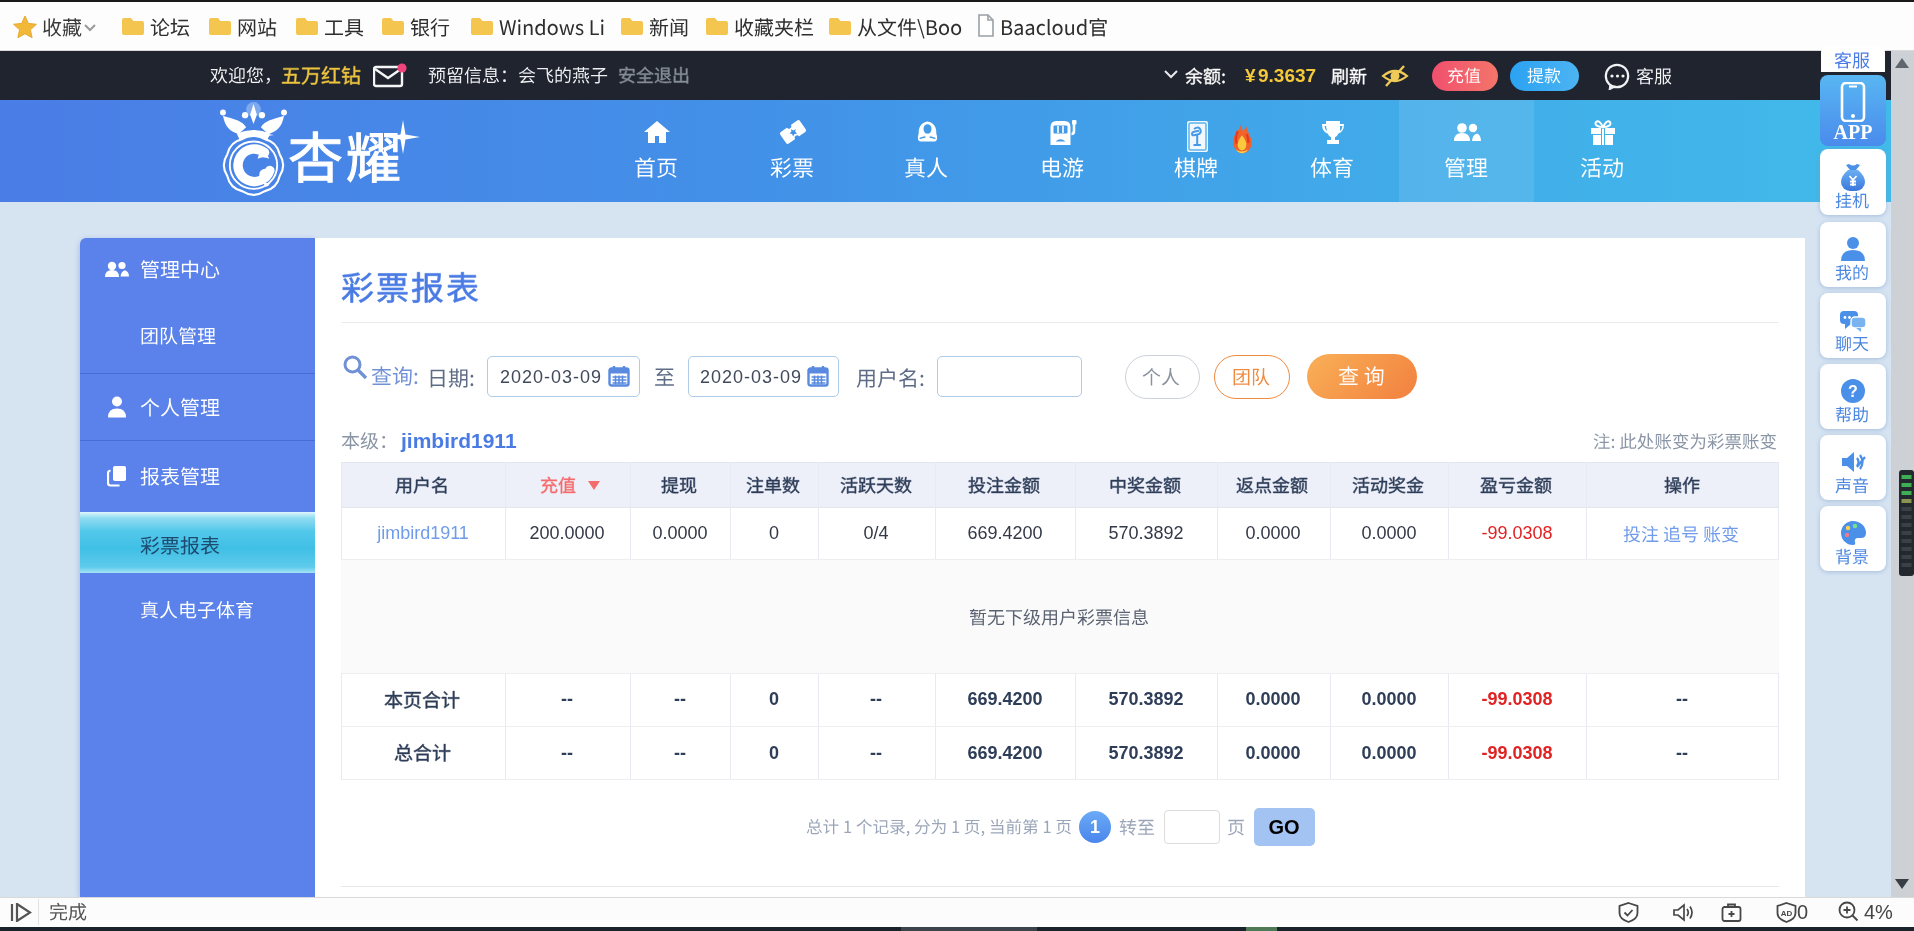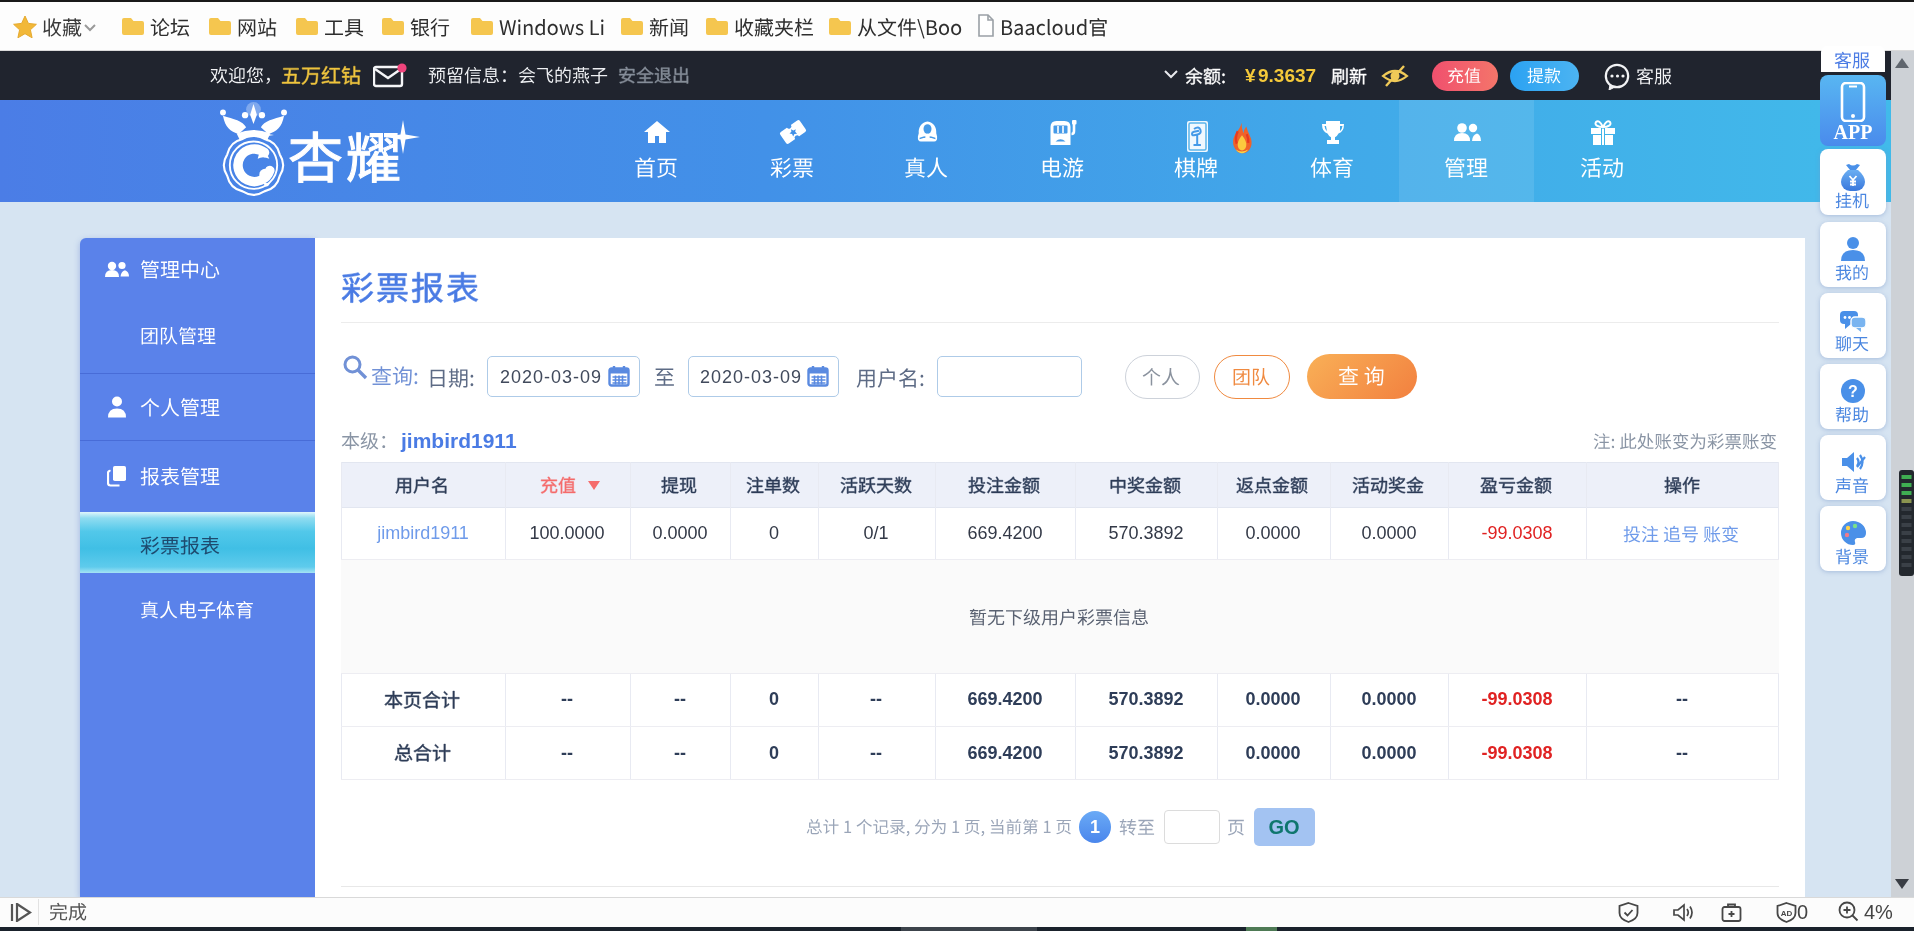--- a/index.html
+++ b/index.html
@@ -779,24 +779,24 @@
 <div style="position:absolute;left:1217px;top:673px;width:1px;height:106px;background:#e8eaf2"></div>
 <div style="position:absolute;left:1330px;top:462px;width:1px;height:98px;background:#e8eaf2"></div>
 <div style="position:absolute;left:1330px;top:673px;width:1px;height:106px;background:#e8eaf2"></div>
 <div style="position:absolute;left:1448px;top:462px;width:1px;height:98px;background:#e8eaf2"></div>
 <div style="position:absolute;left:1448px;top:673px;width:1px;height:106px;background:#e8eaf2"></div>
 <div style="position:absolute;left:1586px;top:462px;width:1px;height:98px;background:#e8eaf2"></div>
 <div style="position:absolute;left:1586px;top:673px;width:1px;height:106px;background:#e8eaf2"></div>
 <div style="position:absolute;left:341px;top:462px;width:1px;height:317px;background:#e8eaf2"></div>
 <div style="position:absolute;left:1778px;top:462px;width:1px;height:317px;background:#e8eaf2"></div>
 <div style="position:absolute;left:423px;transform:translateX(-50%);top:520px;font:normal 18px 'Liberation Sans',sans-serif;color:#6f9bea;white-space:nowrap;line-height:27px">jimbird1911</div>
-<div style="position:absolute;left:567px;transform:translateX(-50%);top:520px;font:normal 18px 'Liberation Sans',sans-serif;color:#333947;white-space:nowrap;line-height:27px">100.0000</div>
+<div style="position:absolute;left:567px;transform:translateX(-50%);top:520px;font:normal 18px 'Liberation Sans',sans-serif;color:#333947;white-space:nowrap;line-height:27px">200.0000</div>
 <div style="position:absolute;left:680px;transform:translateX(-50%);top:520px;font:normal 18px 'Liberation Sans',sans-serif;color:#333947;white-space:nowrap;line-height:27px">0.0000</div>
 <div style="position:absolute;left:774px;transform:translateX(-50%);top:520px;font:normal 18px 'Liberation Sans',sans-serif;color:#333947;white-space:nowrap;line-height:27px">0</div>
-<div style="position:absolute;left:876px;transform:translateX(-50%);top:520px;font:normal 18px 'Liberation Sans',sans-serif;color:#333947;white-space:nowrap;line-height:27px">0/1</div>
+<div style="position:absolute;left:876px;transform:translateX(-50%);top:520px;font:normal 18px 'Liberation Sans',sans-serif;color:#333947;white-space:nowrap;line-height:27px">0/4</div>
 <div style="position:absolute;left:1005px;transform:translateX(-50%);top:520px;font:normal 18px 'Liberation Sans',sans-serif;color:#333947;white-space:nowrap;line-height:27px">669.4200</div>
 <div style="position:absolute;left:1146px;transform:translateX(-50%);top:520px;font:normal 18px 'Liberation Sans',sans-serif;color:#333947;white-space:nowrap;line-height:27px">570.3892</div>
 <div style="position:absolute;left:1273px;transform:translateX(-50%);top:520px;font:normal 18px 'Liberation Sans',sans-serif;color:#333947;white-space:nowrap;line-height:27px">0.0000</div>
 <div style="position:absolute;left:1389px;transform:translateX(-50%);top:520px;font:normal 18px 'Liberation Sans',sans-serif;color:#333947;white-space:nowrap;line-height:27px">0.0000</div>
 <div style="position:absolute;left:1517px;transform:translateX(-50%);top:520px;font:normal 18px 'Liberation Sans',sans-serif;color:#e02222;white-space:nowrap;line-height:27px">-99.0308</div>
 <svg style="position:absolute;left:1623px;top:525px" width="119" height="24">
     <g transform="translate(0,16) scale(0.018,-0.018)" fill="#6f9bea">
       <use href="#g6295" x="0"></use>
       <use href="#g6ce8" x="1000"></use>
       <use href="#g20" x="2000"></use>
@@ -898,21 +898,21 @@
       <use href="#g81f3" x="1000"></use>
     </g>
   </svg>
 <div style="position:absolute;left:1164px;top:810px;width:56px;height:34px;background:#fff;border:1px solid #dcdcdc;border-radius:4px;box-sizing:border-box"></div>
 <svg style="position:absolute;left:1227px;top:818px" width="20" height="24">
     <g transform="translate(0,16) scale(0.018,-0.018)" fill="#9aa5b8">
       <use href="#g9875" x="0"></use>
     </g>
   </svg>
 <div style="position:absolute;left:1254px;top:808px;width:61px;height:38px;border-radius:5px;background:#a3c3f2"></div>
-<div style="position:absolute;left:1284px;transform:translateX(-50%);top:812px;font:bold 20px 'Liberation Sans',sans-serif;color:#0f766e;white-space:nowrap;line-height:30px">GO</div>
+<div style="position:absolute;left:1284px;transform:translateX(-50%);top:812px;font:bold 20px 'Liberation Sans',sans-serif;color:#000000;white-space:nowrap;line-height:30px">GO</div>
 <div style="position:absolute;left:341px;top:886px;width:1438px;height:1px;background:#e8e8e8"></div>
 <div style="position:absolute;left:1821px;top:46px;width:64px;height:26px;background:#fff;border-radius:6px 6px 0 0"></div>
 <svg style="position:absolute;left:1834px;top:51px" width="38" height="24">
     <g transform="translate(0,16) scale(0.018,-0.018)" fill="#4a7be4">
       <use href="#g5ba2" x="0"></use>
       <use href="#g670d" x="1000"></use>
     </g>
   </svg>
 <div style="position:absolute;left:1820px;top:75px;width:66px;height:71px;border-radius:8px;background:linear-gradient(180deg,#58b6f2,#4a8bec)"></div>
 <svg style="position:absolute;left:1838px;top:82px" width="30" height="40" viewBox="0 0 30 40">

